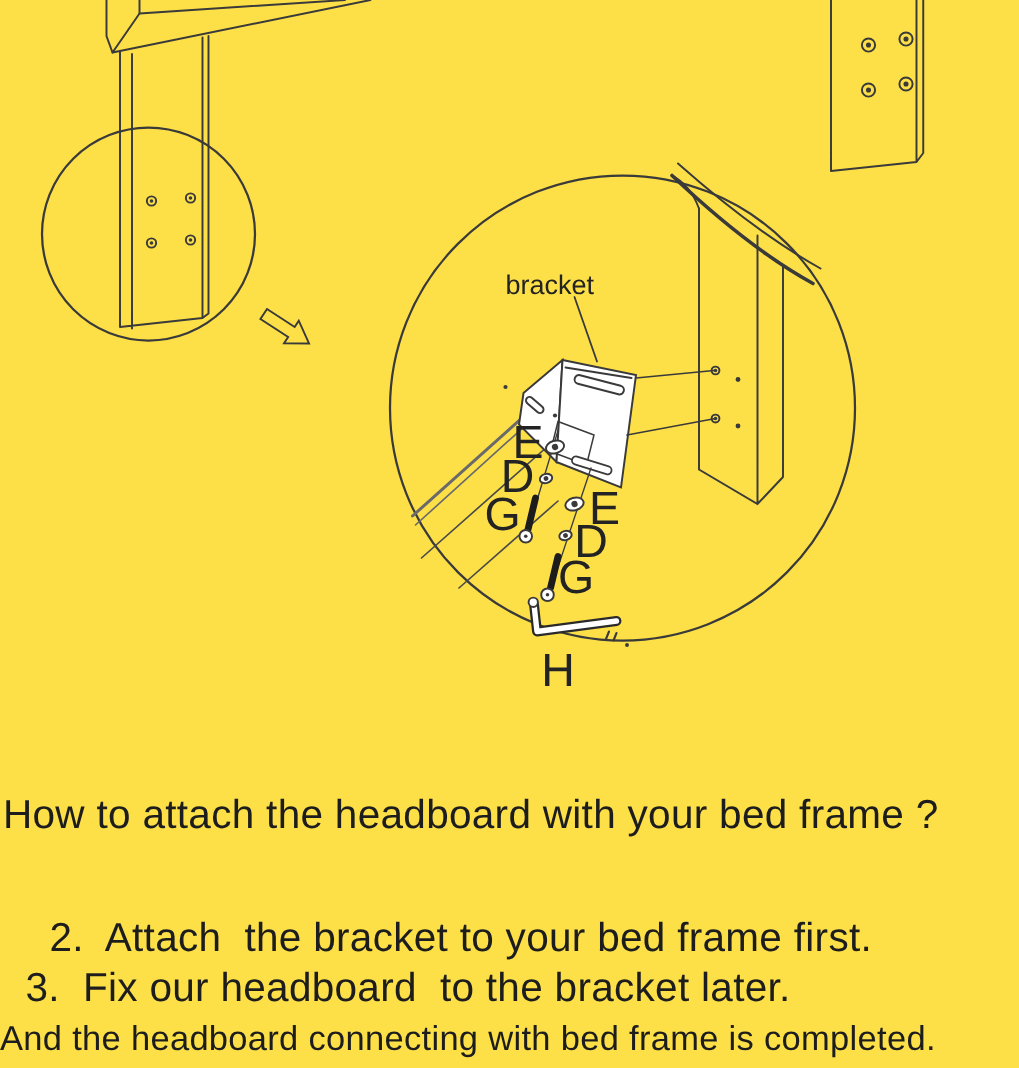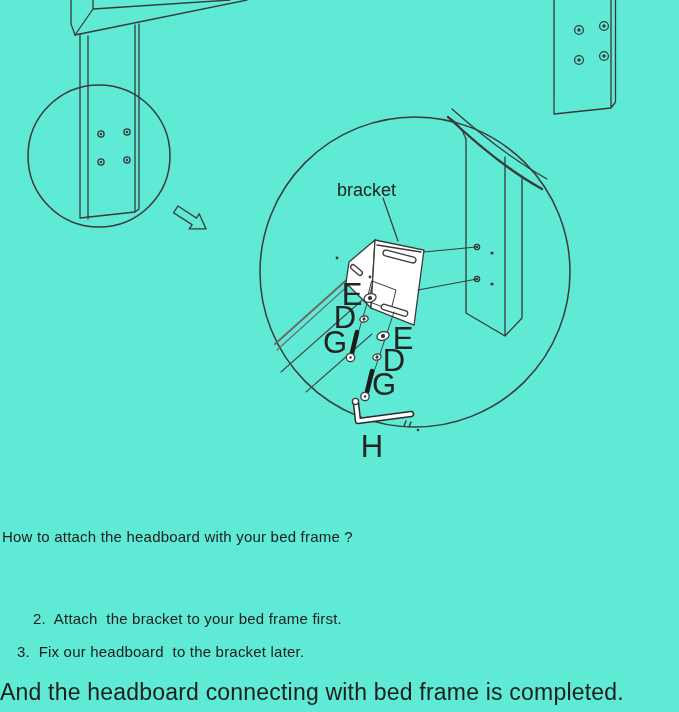--- a/index.html
+++ b/index.html
@@ -1,19 +1,19 @@
 <!DOCTYPE html>
 <html><head>
 <meta charset="utf-8">
 <style>
   html,body{margin:0;padding:0;background:#fff;}
-  #page{position:relative;width:679px;height:712px;background:#5eead4;overflow:hidden;
+  #page{position:relative;width:679px;height:712px;background:#fde047;overflow:hidden;
         font-family:"Liberation Sans", sans-serif;text-align:center;}
   #diagram{position:absolute;left:0;top:0;}
-  .txt{position:absolute;color:#1d1d1d;font-size:15px;line-height:1.15;
+  .txt{position:absolute;color:#1d1d1d;font-size:27px;line-height:1.15;
        white-space:pre;letter-spacing:0.2px;}
   .lbl{fill:#232323;font-family:"Liberation Sans", sans-serif;}
   .letter{font-size:31px;}
   .small-lbl{font-size:18px;}
 </style>
 </head>
 <body>
 
 <div id="page">
 

